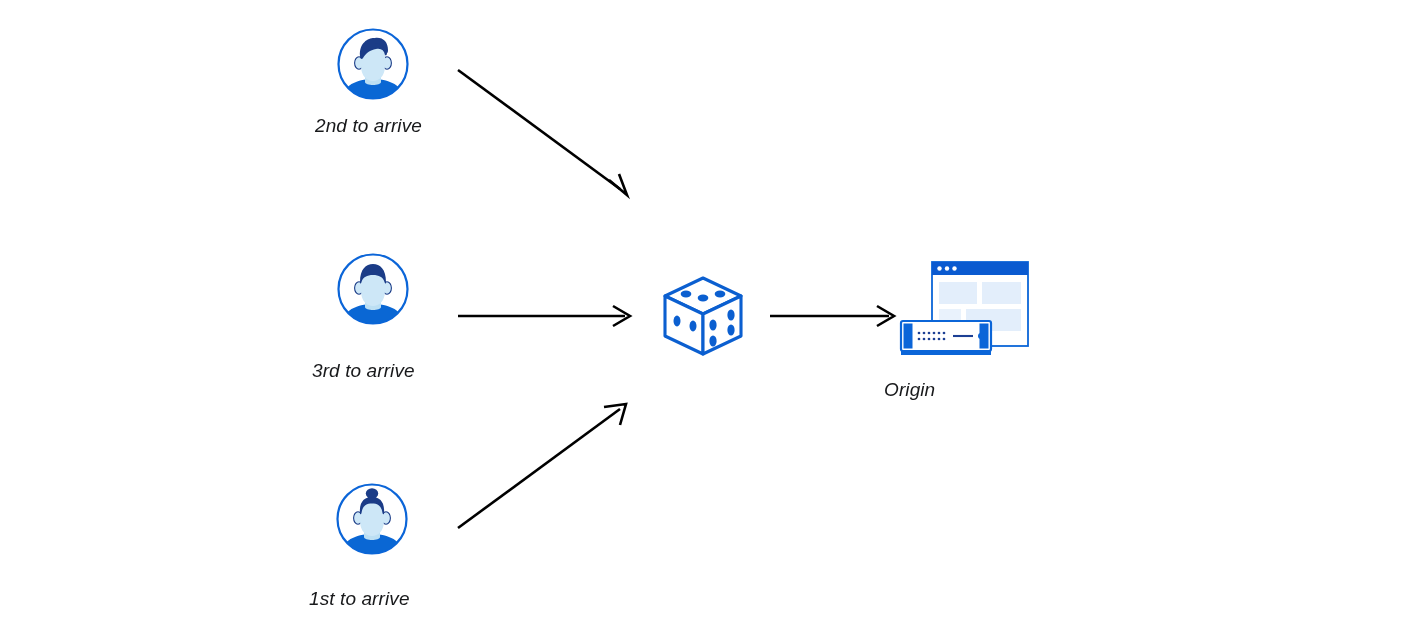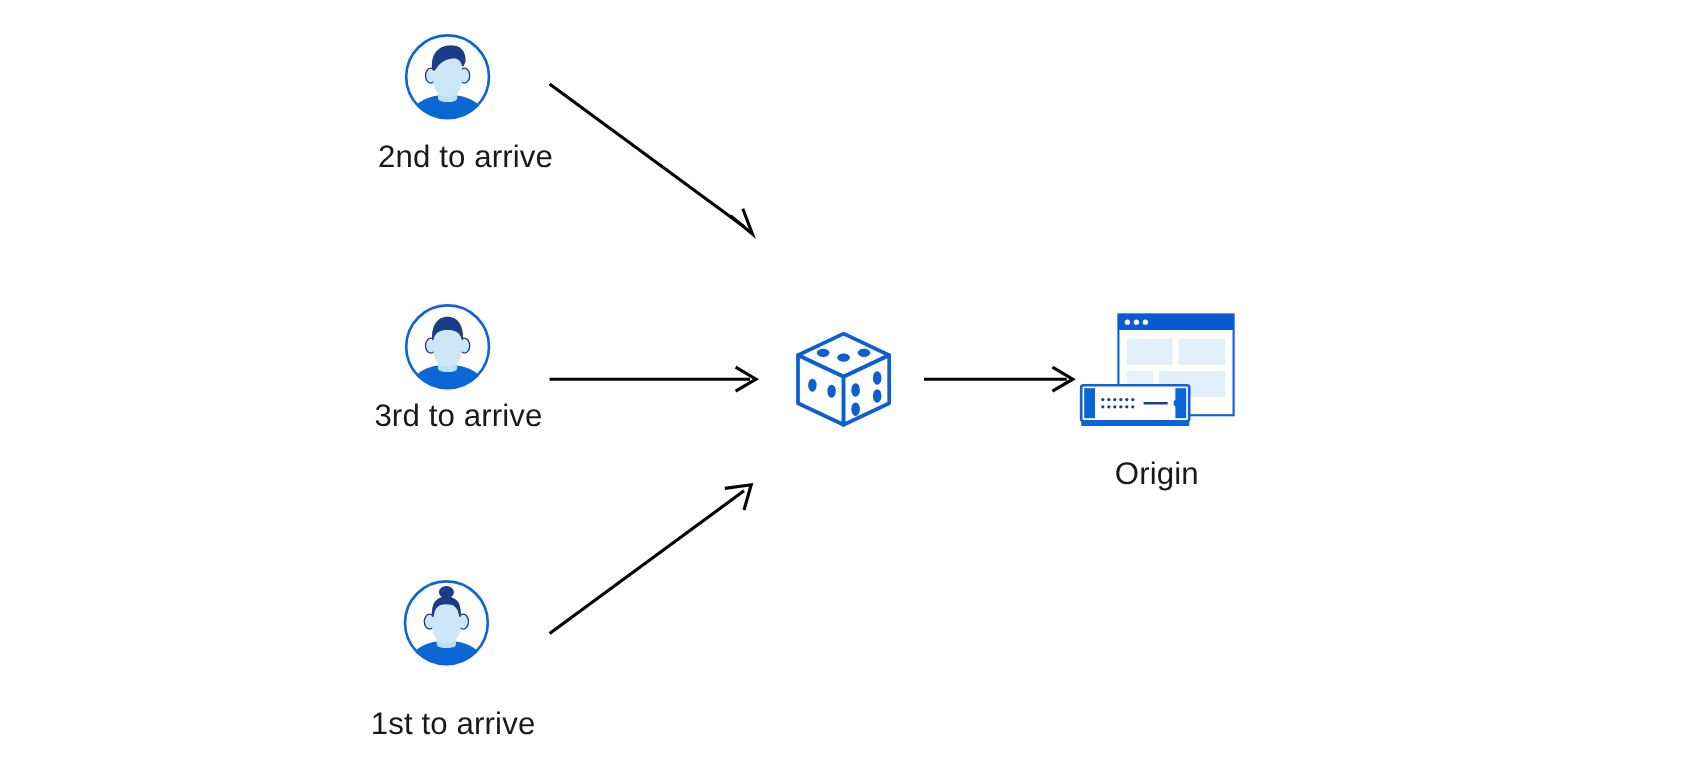--- a/index.html
+++ b/index.html
@@ -19,25 +19,25 @@
   }
   .avatar-wrap {
     position: absolute;
     width: 76px;
     height: 76px;
   }
   .avatar-wrap svg { display: block; }
   .node-label {
     position: absolute;
     font-family: "Liberation Sans", sans-serif;
-    font-size: 26px;
+    font-size: 19px;
     color: #18191b;
     white-space: nowrap;
-    text-align: center;
     letter-spacing: 0.1px;
+    font-style: italic;
   }
   .arrow-layer {
     position: absolute;
     left: 0;
     top: 0;
     width: 1405px;
     height: 633px;
     pointer-events: none;
   }
   .dice-wrap {
@@ -120,21 +120,21 @@
         <ellipse cx="24" cy="37" rx="4.4" ry="6.2" fill="#cde7f7" stroke="#1b3c87" stroke-width="1.1"></ellipse>
         <ellipse cx="52" cy="37" rx="4.4" ry="6.2" fill="#cde7f7" stroke="#1b3c87" stroke-width="1.1"></ellipse>
         <path d="M26 28 C26 18 50 18 50 28 L50 40 C50 50 44 55 38 55 C32 55 26 50 26 40 Z" fill="#cde7f7"></path>
 
         <path d="M25 31 C25 18 31 13 38 13 C45 13 51 18 51 31
                  C51 33 50 33 49.5 31 C48 26 44 24 38 24 C32 24 28 26 26.5 31
                  C26 33 25 33 25 31 Z" fill="#1b3c87"></path>
       </g>
     </svg>
   </div>
-  <div class="node-label" style="left:312px; top:331px; width:120px;">3rd to arrive</div>
+  <div class="node-label" style="left:312px; top:360px; width:120px;">3rd to arrive</div>
 
   <div class="avatar-wrap" style="left:334px; top:481px;">
     <svg viewBox="0 0 76 76" width="76" height="76">
       <defs>
         <clipPath id="clip-a3">
             <circle cx="38" cy="38" r="34.5"></circle>
           </clipPath>
       </defs>
       <circle cx="38" cy="38" r="34.5" fill="#ffffff" stroke="#0b65d8" stroke-width="2.2"></circle>
       <g clip-path="url(#clip-a3)">
@@ -218,15 +218,15 @@
           <circle cx="33" cy="81" r="1.35"></circle>
             <circle cx="38" cy="81" r="1.35"></circle>
           <circle cx="43" cy="81" r="1.35"></circle>
             <circle cx="48" cy="81" r="1.35"></circle>
         </g>
         <line x1="57" y1="78" x2="77" y2="78" stroke="#1c3f94" stroke-width="2.1"></line>
         <circle cx="85" cy="78" r="3" fill="#0b65d8"></circle>
       </g>
     </svg>
   </div>
-  <div class="node-label" style="left:904px; top:379px; width:120px;">Origin</div>
+  <div class="node-label" style="left:884px; top:379px; width:120px;">Origin</div>
 
 </div>
 
 </body></html>

